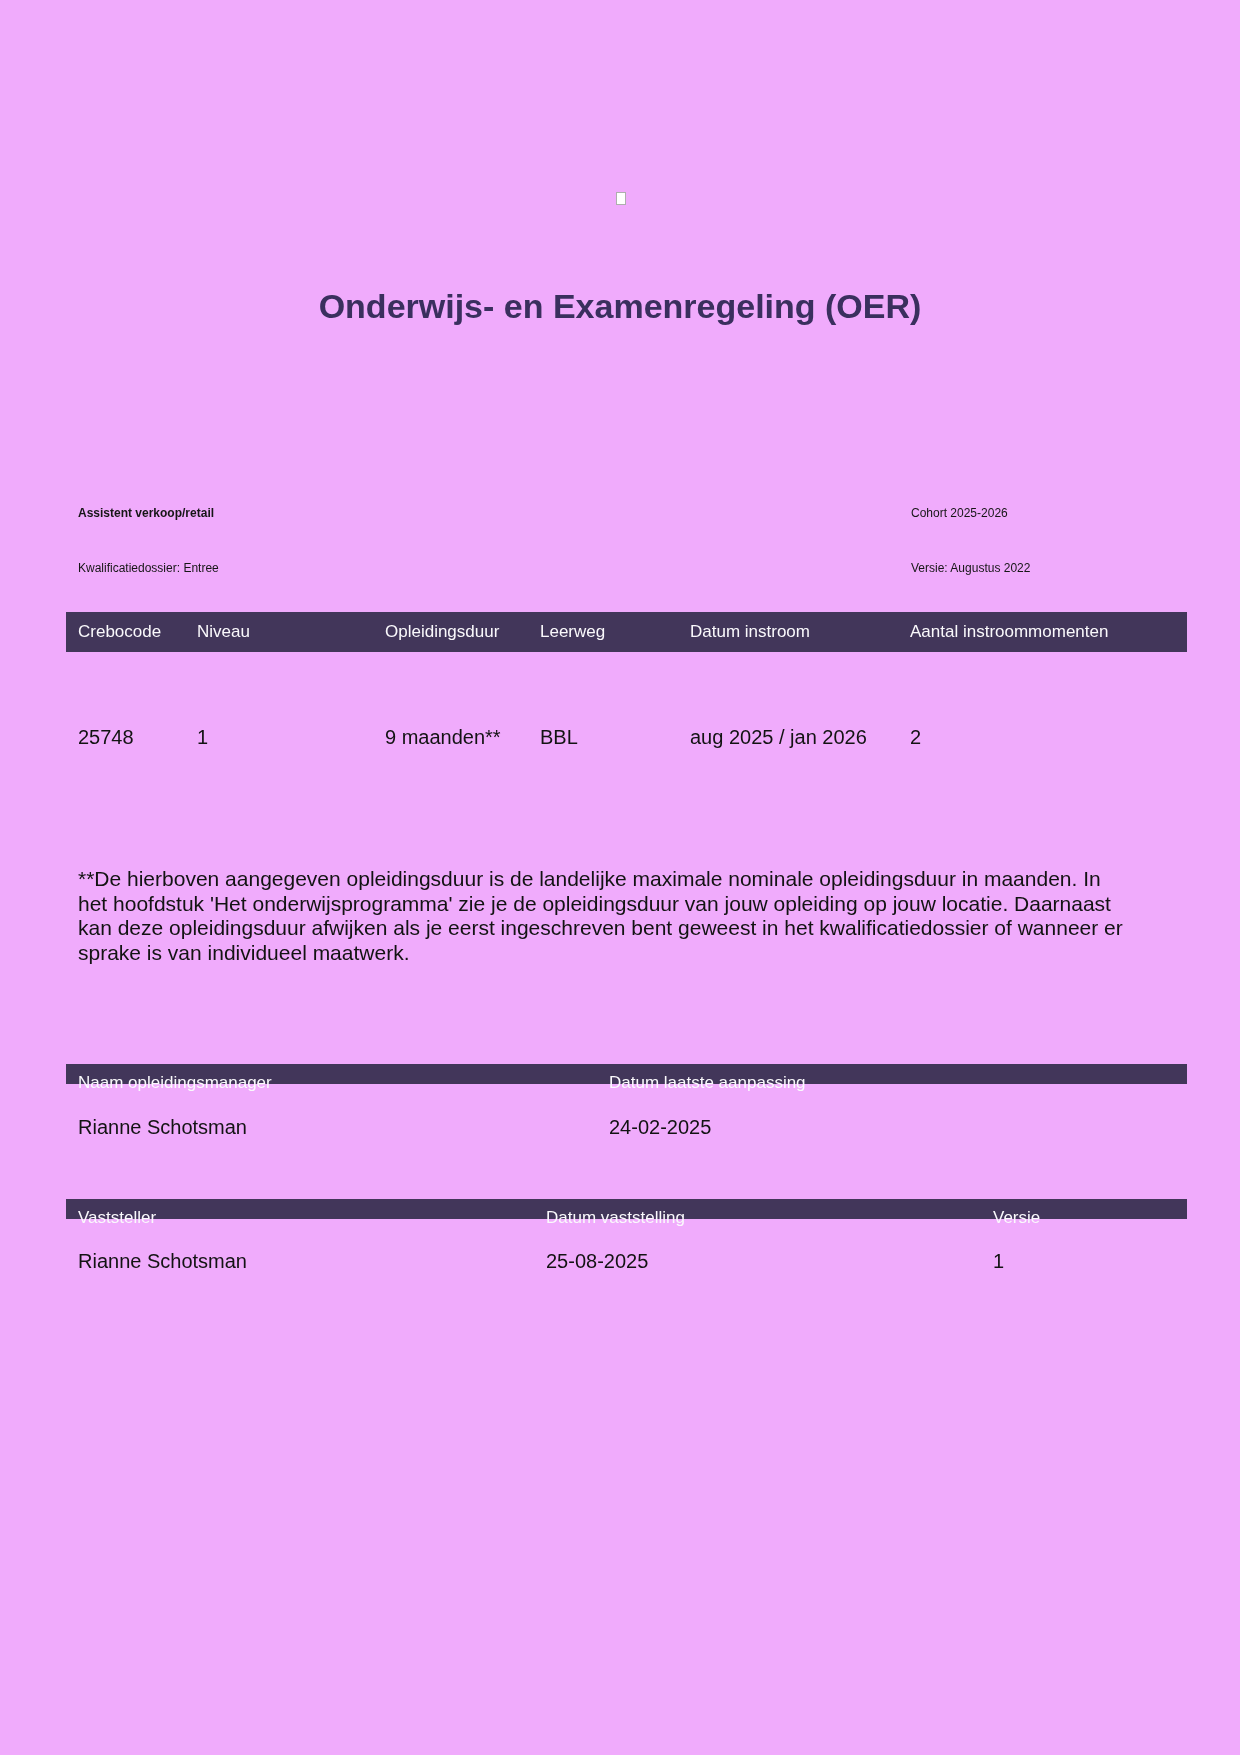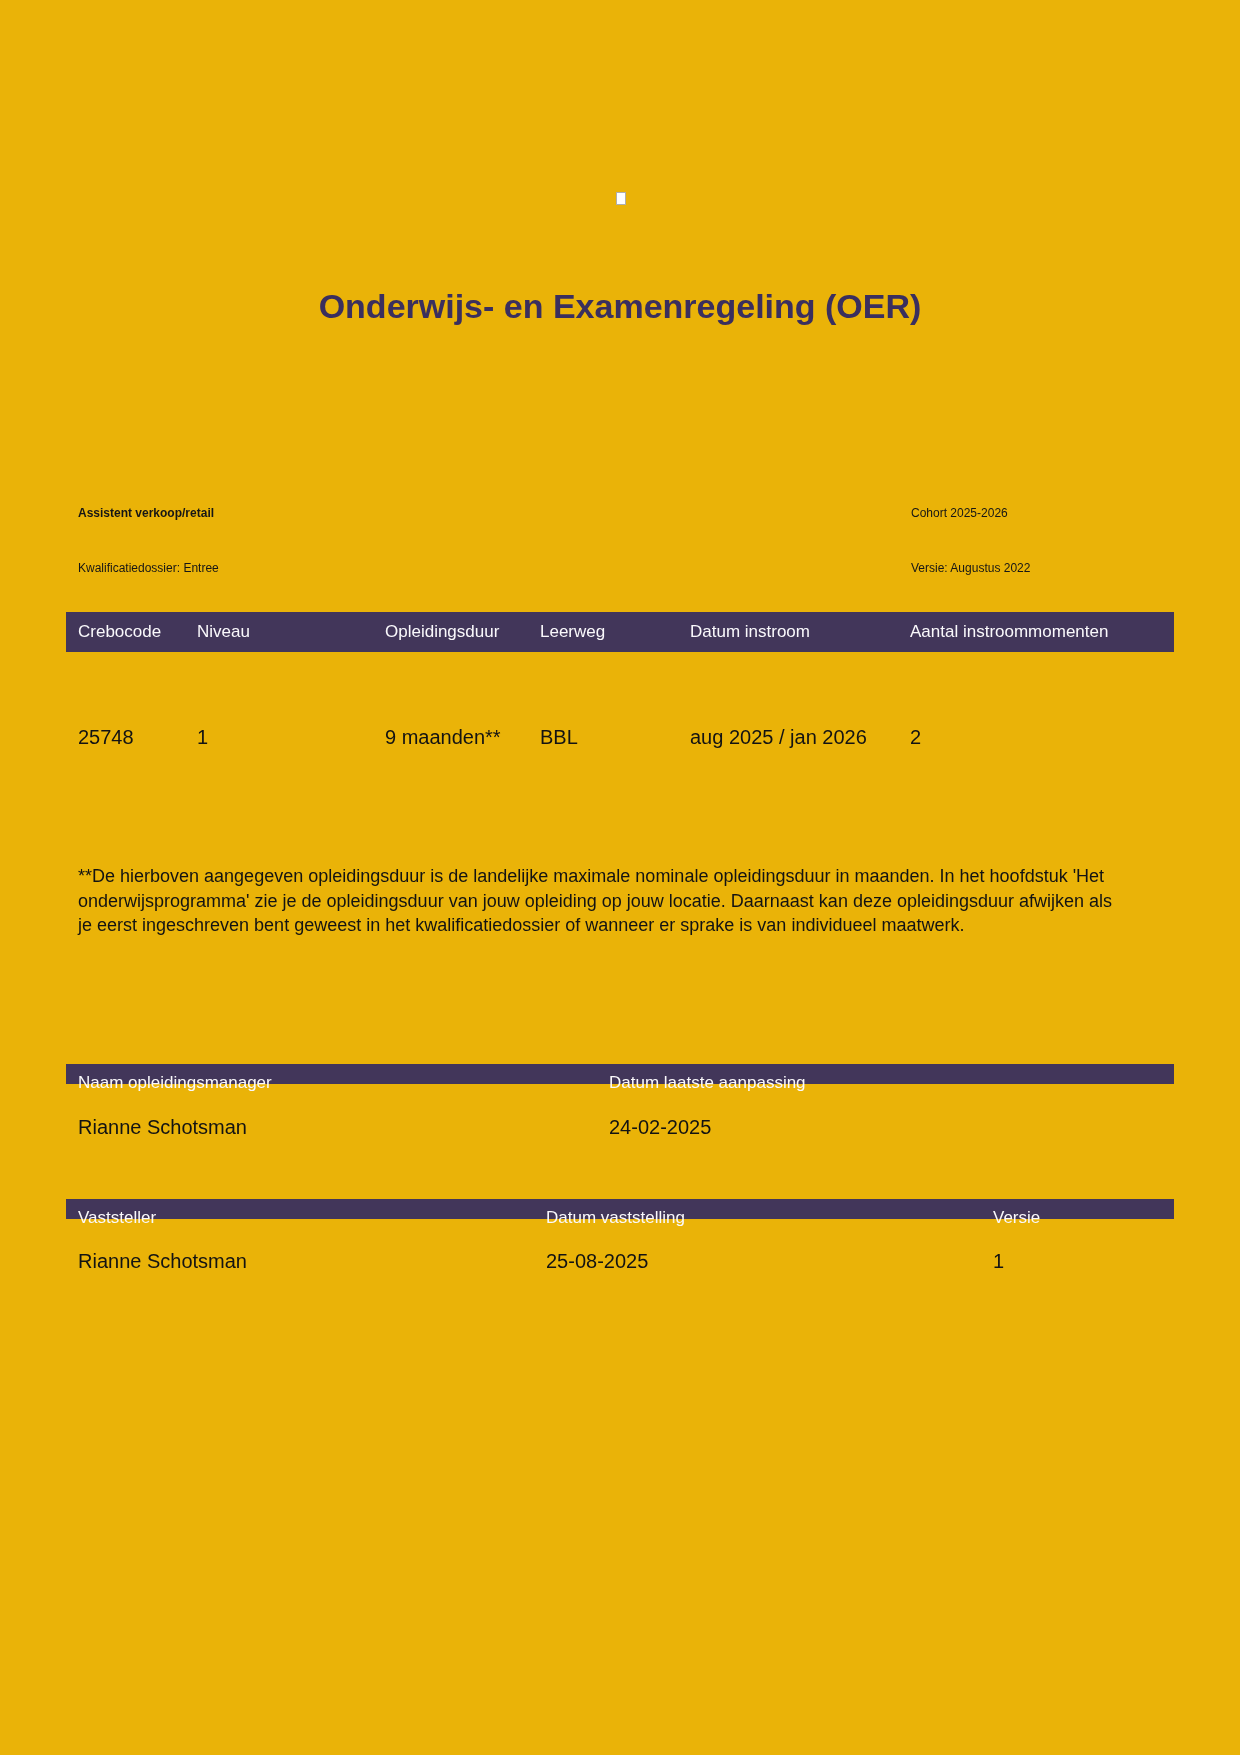--- a/index.html
+++ b/index.html
@@ -1,19 +1,19 @@
 <!DOCTYPE html>
 <html><head>
 <meta charset="utf-8">
 <style>
   html,body { margin:0; padding:0; background:#ffffff; }
   .page {
     position:relative;
     width:1240px; height:1755px;
-    background:#eab308;
+    background:#f0abfc;
     font-family:"Liberation Sans", sans-serif;
     color:#161616;
     overflow:hidden;
   }
 
   .missing-img {
     position:absolute; left:616px; top:192px;
     width:8px; height:11px;
     border:1px solid #aeaeae;
     background:#ffffff;
@@ -28,40 +28,41 @@
 
   .meta-line { position:absolute; left:0; width:100%; height:24px; font-size:12px; }
   .meta-left  { position:absolute; left:78px; }
   .meta-right { position:absolute; left:911px; }
   .bold { font-weight:bold; }
 
   .band {
     position:absolute; left:66px; width:1108px;
     background:#42365a; color:#faf9fc;
     font-size:17px;
+    padding-left:13px;
   }
   .band.h40 { height:40px; line-height:40px; }
   .band.h38 { height:20px; line-height:38px; }
   .trow {
     position:absolute; left:66px; width:1108px;
     height:30px; line-height:30px;
     font-size:20px; color:#131313;
   }
   .cell { position:absolute; white-space:nowrap; }
 
   
   .t1c0{left:12px}.t1c1{left:131px}.t1c2{left:319px}.t1c3{left:474px}.t1c4{left:624px}.t1c5{left:844px}
   
   .t2c0{left:12px}.t2c1{left:543px}
   
   .t3c0{left:12px}.t3c1{left:480px}.t3c2{left:927px}
 
   .para {
     position:absolute; left:78px; top:846px; width:1045px;
-    font-size:18px; line-height:24.5px; color:#131313;
+    font-size:21px; line-height:24.5px; color:#131313;
   }
   .team {
     position:absolute; left:78px; top:982px; width:900px;
     font-size:17px; line-height:24px; color:#131313;
   }
 </style>
 </head>
 <body>
 
 <div class="page">

